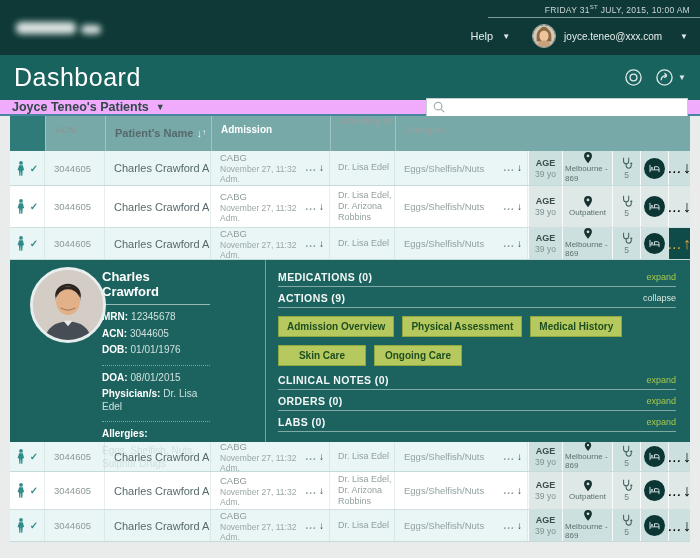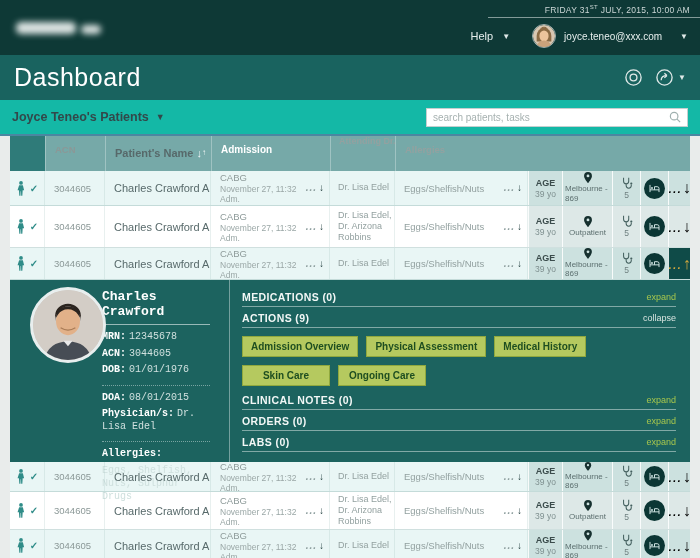--- a/index.html
+++ b/index.html
@@ -20,21 +20,21 @@
   .tb-avatar { width:24px; height:24px; border-radius:50%; overflow:hidden; margin:0 8px 0 22px; border:1px solid rgba(255,255,255,.6); }
   .email { color:#e6eeed; font-size:10px; margin-right:18px; }
 
   
   .band { height:45px; background:#19635f; display:flex; align-items:center; padding:0 14px; }
   .band h1 { color:#fff; font-size:25px; font-weight:300; letter-spacing:.5px; flex:1; }
   .band-icons { display:flex; align-items:center; gap:12px; }
   .band-icons .caret { margin-left:-8px; }
 
   
-  .toolbar { height:36px; background:#14b8a6; display:flex; align-items:center; justify-content:space-between;
+  .toolbar { height:16px; background:#f0abfc; display:flex; align-items:center; justify-content:space-between;
              padding:0 12px; border-bottom:2px solid #4b86a1; }
   .filter { font-size:12.5px; font-weight:700; color:#32484a; display:flex; align-items:center; gap:7px; }
   .filter .caret { color:#32484a; font-size:9px; }
   .searchbox { width:262px; height:19px; background:#fff; border:1px solid #c4cfcf; display:flex; align-items:center; padding:0 6px; }
   .searchbox input { flex:1; border:none; outline:none; font-size:10px; color:#4a5a5a; font-family:"Liberation Sans",sans-serif; background:transparent; }
   .searchbox input::placeholder { color:#a6b1b0; }
 
   
   .table { margin:0 10px; }
   .thead { display:flex; height:35px; }
@@ -78,21 +78,21 @@
   .c-bed { align-items:center; justify-content:center; }
   .bedcirc { width:21px; height:21px; border-radius:50%; background:#0b3634; display:flex; align-items:center; justify-content:center; cursor:pointer; }
   .c-more { align-items:center; justify-content:center; cursor:pointer; }
   .c-more .inner { display:flex; flex-direction:row; align-items:center; gap:1px; }
   .c-more .dots { position:static; }
   .trow .c-more.sel { background:#0f4b48; }
   .c-more.sel .dots, .c-more.sel .arr { color:#d2a83e; }
 
   
   .panel { height:182px; background:#1c635f; display:flex; margin:0 10px; }
-  .p-left { width:220px; position:relative; border-right:1px solid rgba(224,236,234,.45);font-family:Liberation Mono, monospace; }
+  .p-left { width:256px; position:relative; border-right:1px solid rgba(224,236,234,.45); }
   .p-avatar { position:absolute; left:20px; top:7px; width:76px; height:76px; border-radius:50%;
               border:3px solid #e8eeee; overflow:hidden; background:#cfc9c2; }
   .p-info { margin-left:92px; padding:9px 8px 0 0; width:116px; }
   .p-name { color:#fff; font-size:13px; font-weight:700; }
   .p-rule { height:1px; background:rgba(235,244,243,.6); margin:5px 0 6px; }
   .frow { font-size:10px; margin-top:4px; line-height:1.25; }
   .frow .fl { color:#fff; font-weight:700; }
   .frow .fv { color:#cfe0de; margin-left:3px; }
   .dotted { border-top:1px dotted rgba(235,244,243,.45); margin:8px 0 6px; }
   .alg-val { font-size:10px; color:#cfe0de; line-height:1.3; margin-top:3px; }
@@ -154,21 +154,20 @@
     <span class="caret">▼</span>
   </div>
 </div>
 
 <div class="toolbar">
   <div class="filter">
     <span>Joyce Teneo's Patients</span>
     <span class="caret">▼</span>
   </div>
   <div class="searchbox">
-    <input type="text" placeholder="search patients, tasks" style="">
     <svg viewBox="0 0 14 14" width="12" height="12" fill="none" stroke="#9fb0af" stroke-width="1.4">
       <circle cx="6" cy="6" r="4.4"></circle>
         <path d="M9.4 9.4 L13 13"></path>
     </svg>
   </div>
 </div>
 
 <div class="table">
   <div class="thead">
     <div class="th th-icon c-icon"></div>

